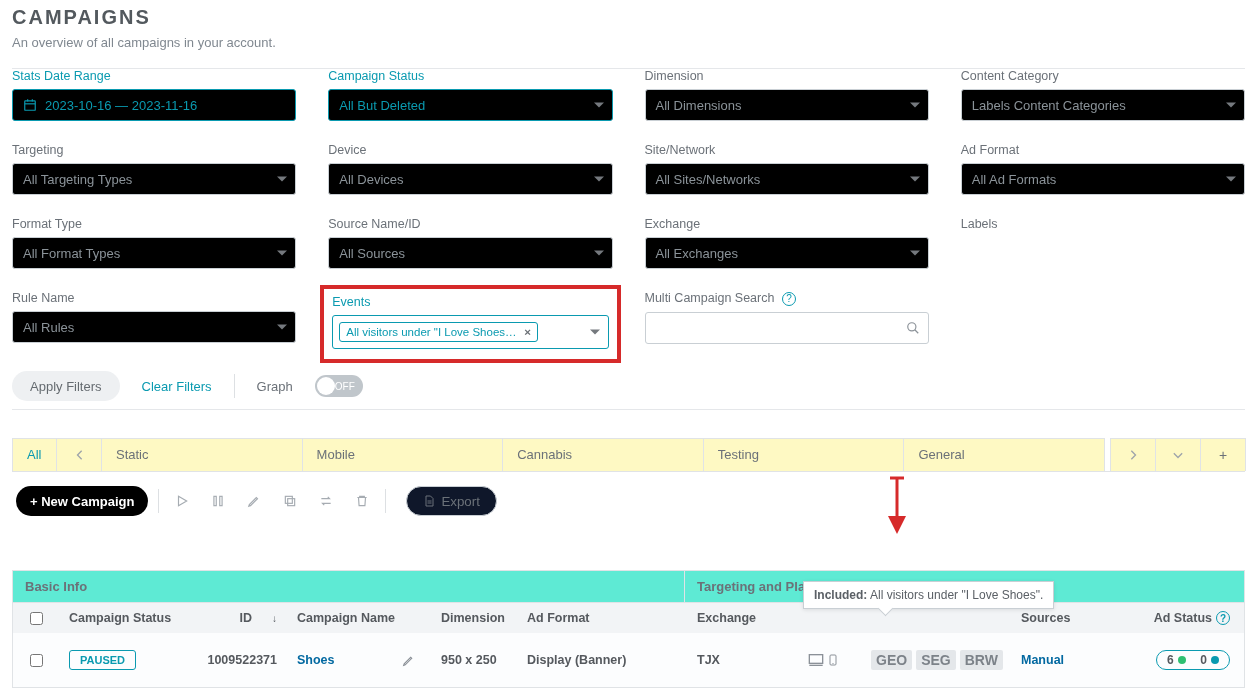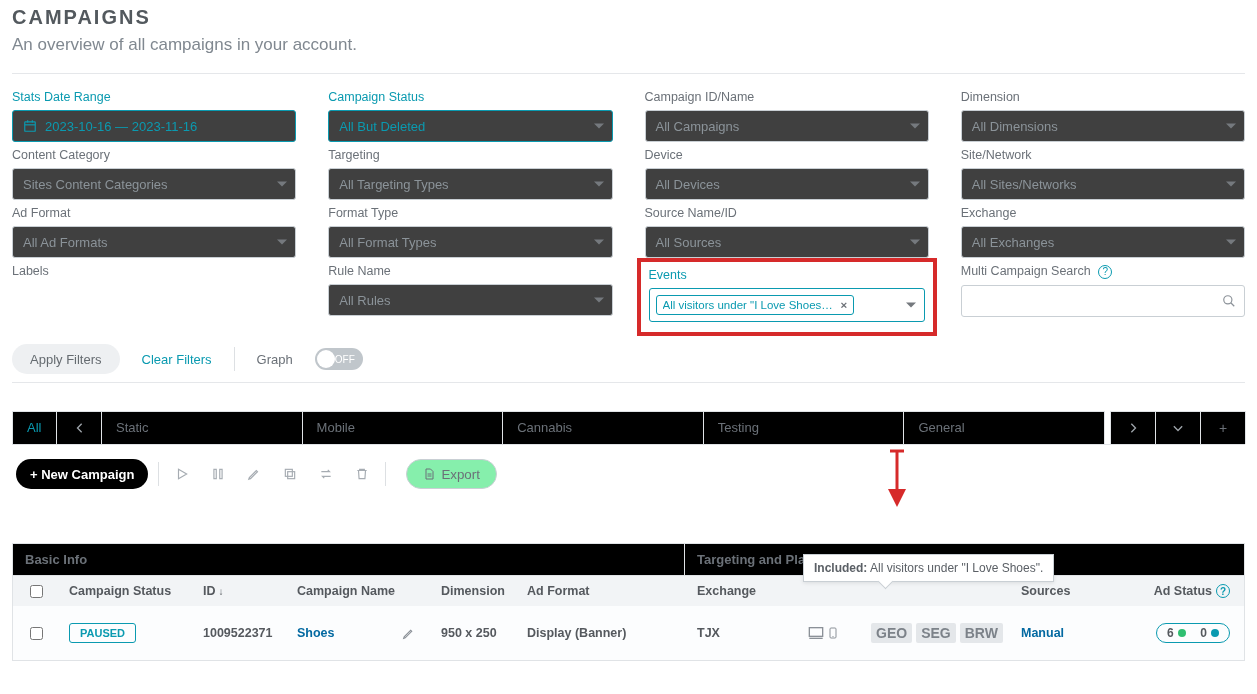--- a/index.html
+++ b/index.html
@@ -1,25 +1,25 @@
 <!DOCTYPE html>
 <html><head>
 <meta charset="utf-8">
 <style>
 * { box-sizing: border-box; margin: 0; padding: 0; }
 body { font-family: Arial, Helvetica, sans-serif; font-size: 13px; color: #53595e; background: #fff; width: 1257px; }
 .page { padding: 6px 12px 0 12px; }
 .page-title { font-size: 20px; letter-spacing: 2px; color: #53595e; font-weight: 600; margin-bottom: 6px; }
-.page-subtitle { font-size: 17px; color: #808890; margin-bottom: 18px; }
+.page-subtitle { font-size: 13px; color: #808890; margin-bottom: 18px; }
 hr.light { border: none; border-top: 1px solid #e5e7ea; }
-.filters { display: grid; grid-template-columns: repeat(4, 1fr); gap: 6px 32px; margin-top: 16px; margin-bottom: 18px; }
+.filters { display: grid; grid-template-columns: repeat(4, 1fr); gap: 22px 32px; margin-bottom: 18px; }
 .filter-group { display: flex; flex-direction: column; }
 .filter-label { font-size: 12.5px; color: #6b7178; margin-bottom: 6px; }
 .filter-label.active { color: #0a9ab0; }
-.select-box { position: relative; border: 1px solid #c9cfd4; border-radius: 3px; background: #404040; height: 32px; display: flex; align-items: center; padding: 0 28px 0 10px; color: #8b9399; cursor: pointer; }
+.select-box { position: relative; border: 1px solid #c9cfd4; border-radius: 3px; background: #000000; height: 32px; display: flex; align-items: center; padding: 0 28px 0 10px; color: #8b9399; cursor: pointer; }
 .select-box.active { border-color: #0a9ab0; }
 .select-box.active .value-text { color: #0a9ab0; }
 .select-box .caret { position: absolute; right: 8px; top: 50%; transform: translateY(-50%); width: 0; height: 0; border-left: 5px solid transparent; border-right: 5px solid transparent; border-top: 5px solid #75797e; }
 .date-box .cal-icon { margin-right: 8px; color: #0a9ab0; }
 .events-wrap { border: 4px solid #d62a2a; padding: 6px 8px 10px 8px; margin: -6px -8px -10px -8px; }
 .chip-box { position: relative; border: 1px solid #0a9ab0; border-radius: 3px; height: 34px; display: flex; align-items: center; padding: 0 30px 0 6px; }
 .chip { display: inline-flex; align-items: center; border: 1px solid #0a9ab0; color: #0a9ab0; border-radius: 3px; padding: 3px 6px; font-size: 11.5px; max-width: 200px; }
 .chip-text { white-space: nowrap; overflow: hidden; text-overflow: ellipsis; max-width: 172px; }
 .chip-x { margin-left: 6px; color: #6a6f75; font-weight: bold; cursor: pointer; }
 .chip-box .caret { position: absolute; right: 8px; top: 50%; transform: translateY(-50%); width: 0; height: 0; border-left: 5px solid transparent; border-right: 5px solid transparent; border-top: 5px solid #75797e; }
@@ -29,41 +29,41 @@
 .q-icon { display: inline-flex; width: 14px; height: 14px; border: 1px solid #0a9ab0; color: #0a9ab0; border-radius: 50%; font-size: 10px; align-items: center; justify-content: center; margin-left: 4px; }
 .actions-bar { display: flex; align-items: center; gap: 22px; margin-bottom: 8px; }
 .pill-btn { background: #eef0f2; border: none; color: #656b70; border-radius: 16px; height: 30px; padding: 0 18px; cursor: pointer; font-size: 13px; }
 .link-btn { color: #0a9ab0; cursor: pointer; font-size: 13px; }
 .divider-v { width: 1px; height: 24px; background: #dde0e3; }
 .graph-label { color: #6b7178; }
 .toggle { width: 48px; height: 22px; background: #c0c6cb; border-radius: 11px; position: relative; display: inline-flex; align-items: center; justify-content: flex-end; padding-right: 8px; color: #fff; font-size: 10px; }
 .toggle-knob { position: absolute; left: 2px; top: 2px; width: 18px; height: 18px; background: #fff; border-radius: 50%; }
 hr.sep { border: none; border-top: 1px solid #e5e7ea; margin-bottom: 28px; }
 .tabs-row { display: flex; align-items: stretch; border-bottom: 1px solid #e0e3e6; }
-.tab { border: 1px solid #e0e3e6; border-bottom: none; padding: 8px 14px; color: #6b7178; font-size: 13px; cursor: pointer; min-width: 46px; text-align: left; background: #000000; margin-right: -1px; }
+.tab { border: 1px solid #e0e3e6; border-bottom: none; padding: 8px 14px; color: #6b7178; font-size: 13px; cursor: pointer; min-width: 46px; text-align: left; background: #fef9c3; margin-right: -1px; }
 .tab.wide { width: 214px; }
 .tab.active { color: #0a9ab0; }
 .tab.small { width: 32px; display: flex; align-items: center; justify-content: center; font-size: 14px; color: #9ea4aa; }
 .tab.plus { color: #6b7178; }
 .tab.nav-left { border-right: none; width: 32px; display: flex; align-items: center; justify-content: center; margin-left: -1px; }
 .tab.nav-group { margin-left: 6px; }
 .toolbar { display: flex; align-items: center; gap: 10px; padding: 14px 4px; }
 .primary-btn { background: #000000; color: #fff; border: none; border-radius: 16px; height: 30px; padding: 0 14px; font-size: 13px; cursor: pointer; font-weight: 600; }
 .icon-btn { width: 26px; height: 26px; display: flex; align-items: center; justify-content: center; color: #a6acb2; cursor: pointer; }
-.export-btn { border: 1px solid #c9cfd4; background: #86efac; border-radius: 16px; height: 30px; padding: 0 16px; display: inline-flex; align-items: center; gap: 6px; color: #6b7178; cursor: pointer; margin-left: 10px; }
+.export-btn { border: 1px solid #c9cfd4; background: #0f172a; border-radius: 16px; height: 30px; padding: 0 16px; display: inline-flex; align-items: center; gap: 6px; color: #6b7178; cursor: pointer; margin-left: 10px; }
 .table-wrap { margin-top: 40px; border: 1px solid #e0e3e6; }
-.group-header-row { display: flex; background: #000000; }
+.group-header-row { display: flex; background: #5eead4; }
 .group-header { padding: 8px 12px; font-size: 13px; color: #6b7178; font-weight: 600; }
 .group-basic { width: 672px; border-right: 1px solid #e0e3e6; }
 .group-tp { flex: 1; }
 .col-headers { display: flex; background: #f2f4f6; border-top: 1px solid #e0e3e6; }
 .col { padding: 8px 10px; font-size: 12.5px; color: #55595e; font-weight: 600; display: flex; align-items: center; }
 .c-chk { width: 46px; justify-content: center; }
 .c-status { width: 134px; }
-.c-id { width: 94px; justify-content: flex-start; }
+.c-id { width: 94px; justify-content: flex-end; gap: 17px; }
 .c-name { width: 144px; }
 .c-dim { width: 86px; }
 .c-fmt { width: 170px; }
 .c-exch { width: 110px; }
 .c-dev { width: 64px; }
 .c-targ { width: 150px; }
 .c-src { width: 124px; }
 .c-ads { flex: 1; justify-content: flex-end; padding-right: 14px; align-items: center; }
 .sort-ind { font-size: 10px; margin-left: 3px; }
 .data-row { display: flex; align-items: center; background: #fcfdfe; padding: 6px 0; position: relative; }
@@ -105,38 +105,31 @@
       </div>
     </div>
     <div class="filter-group">
       <div class="filter-label active">Campaign Status</div>
       <div class="select-box active">
         <span class="value-text">All But Deleted</span>
         <span class="caret"></span>
       </div>
     </div>
     <div class="filter-group">
-      <div class="filter-label">Campaign ID/Name</div>
-      <div class="select-box">
-        <span>All Campaigns</span>
-        <span class="caret"></span>
-      </div>
-    </div>
-    <div class="filter-group">
       <div class="filter-label">Dimension</div>
       <div class="select-box">
         <span>All Dimensions</span>
         <span class="caret"></span>
       </div>
     </div>
 
     <div class="filter-group">
       <div class="filter-label">Content Category</div>
       <div class="select-box">
-        <span>Sites Content Categories</span>
+        <span>Labels Content Categories</span>
         <span class="caret"></span>
       </div>
     </div>
     <div class="filter-group">
       <div class="filter-label">Targeting</div>
       <div class="select-box">
         <span>All Targeting Types</span>
         <span class="caret"></span>
       </div>
     </div>

